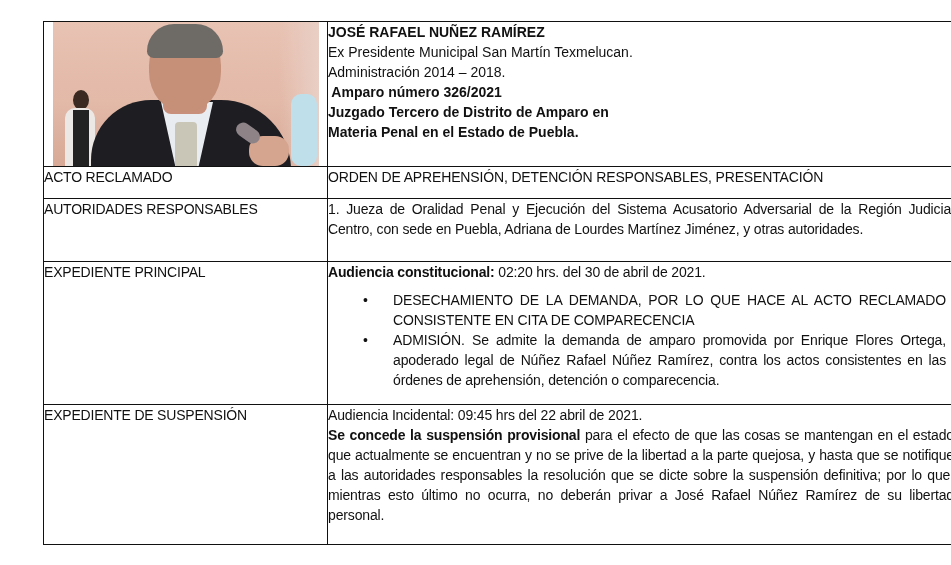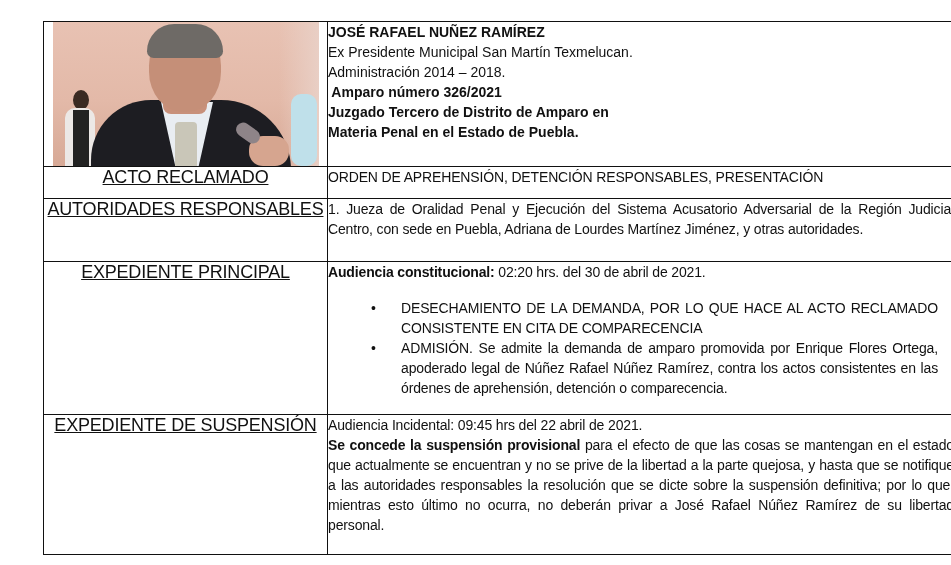--- a/index.html
+++ b/index.html
@@ -2,41 +2,41 @@
 <html><head>
 <meta charset="utf-8">
 <style>
   html, body { margin:0; padding:0; background:#ffffff; }
   body { width:951px; height:565px; position:relative; overflow:hidden;
          font-family:"Liberation Sans", sans-serif; color:#111; }
   .doc-table { position:absolute; left:43px; top:21px; width:912px;
                border-collapse:collapse; table-layout:fixed; }
   .doc-table td { border:1.5px solid #111; vertical-align:top; padding:0; }
   .col-left { width:284px; }
-  .label { text-align:center; font-size:18px; line-height:20px; padding-top:0px; letter-spacing:-0.2px;text-decoration:underline; }
+  .label { text-align:left; font-size:14px; line-height:20px; padding-top:0px; letter-spacing:-0.2px; }
   .val { font-size:14px; line-height:20px; padding:0 8px 0 9px; text-align:justify; letter-spacing:-0.15px; }
   .photo-cell { height:144px; padding:0 !important; }
   .photo { position:relative; width:266px; height:144px; margin-left:9px; overflow:hidden;
            background:linear-gradient(180deg,#e8c2b3 0%,#e3b9a8 55%,#d7a996 100%); }
   .wall-shadow { position:absolute; right:0; top:0; width:40px; height:144px; background:linear-gradient(90deg,rgba(255,255,255,0),#e9cfc5); }
   .person-bg { position:absolute; left:10px; top:68px; width:34px; height:76px; }
   .bg-head { position:absolute; left:10px; top:0; width:16px; height:20px; border-radius:50%; background:#3a2a22; }
   .bg-body { position:absolute; left:2px; top:18px; width:30px; height:58px; border-radius:10px 10px 0 0; background:#ece8e6; }
   .bg-vest { position:absolute; left:10px; top:20px; width:16px; height:56px; background:#222; }
   .man-suit { position:absolute; left:38px; top:78px; width:200px; height:80px; border-radius:60px 70px 0 0; background:#1d1d22; }
   .man-shirt { position:absolute; left:108px; top:80px; width:52px; height:70px; background:#e9edf2; clip-path:polygon(0 0,100% 0,70% 100%,30% 100%); }
   .man-tie { position:absolute; left:122px; top:100px; width:22px; height:50px; background:#c9c6b8; border-radius:4px; }
   .man-neck { position:absolute; left:110px; top:64px; width:44px; height:28px; background:#c8907a; border-radius:8px; }
   .man-head { position:absolute; left:96px; top:6px; width:72px; height:84px; border-radius:45% 45% 48% 48%; background:#c58f78; }
   .man-hair { position:absolute; left:94px; top:2px; width:76px; height:34px; border-radius:40px 40px 10px 10px; background:#6e6a66; }
   .mic { position:absolute; left:182px; top:104px; width:26px; height:14px; border-radius:7px; background:#8e8488; transform:rotate(35deg); }
   .hand { position:absolute; left:196px; top:114px; width:40px; height:30px; border-radius:14px; background:#d6a58f; }
   .blue-obj { position:absolute; right:2px; top:72px; width:26px; height:72px; border-radius:10px; background:#bfe0ea; }
   .bold { font-weight:bold; }
-  ul.items { margin:16px; padding:0 0 0 57px; list-style:none; }
+  ul.items { margin:8px; padding:0 0 0 57px; list-style:none; }
   ul.items li { position:relative; }
   ul.items li::before { content:"\2022"; position:absolute; left:-30px; top:0; font-size:14px; }
   .header-lines { padding:0 8px 0 9px; font-size:14px; line-height:20px; }
 </style>
 </head>
 <body>
 
 <table class="doc-table">
   <colgroup>
       <col class="col-left">

